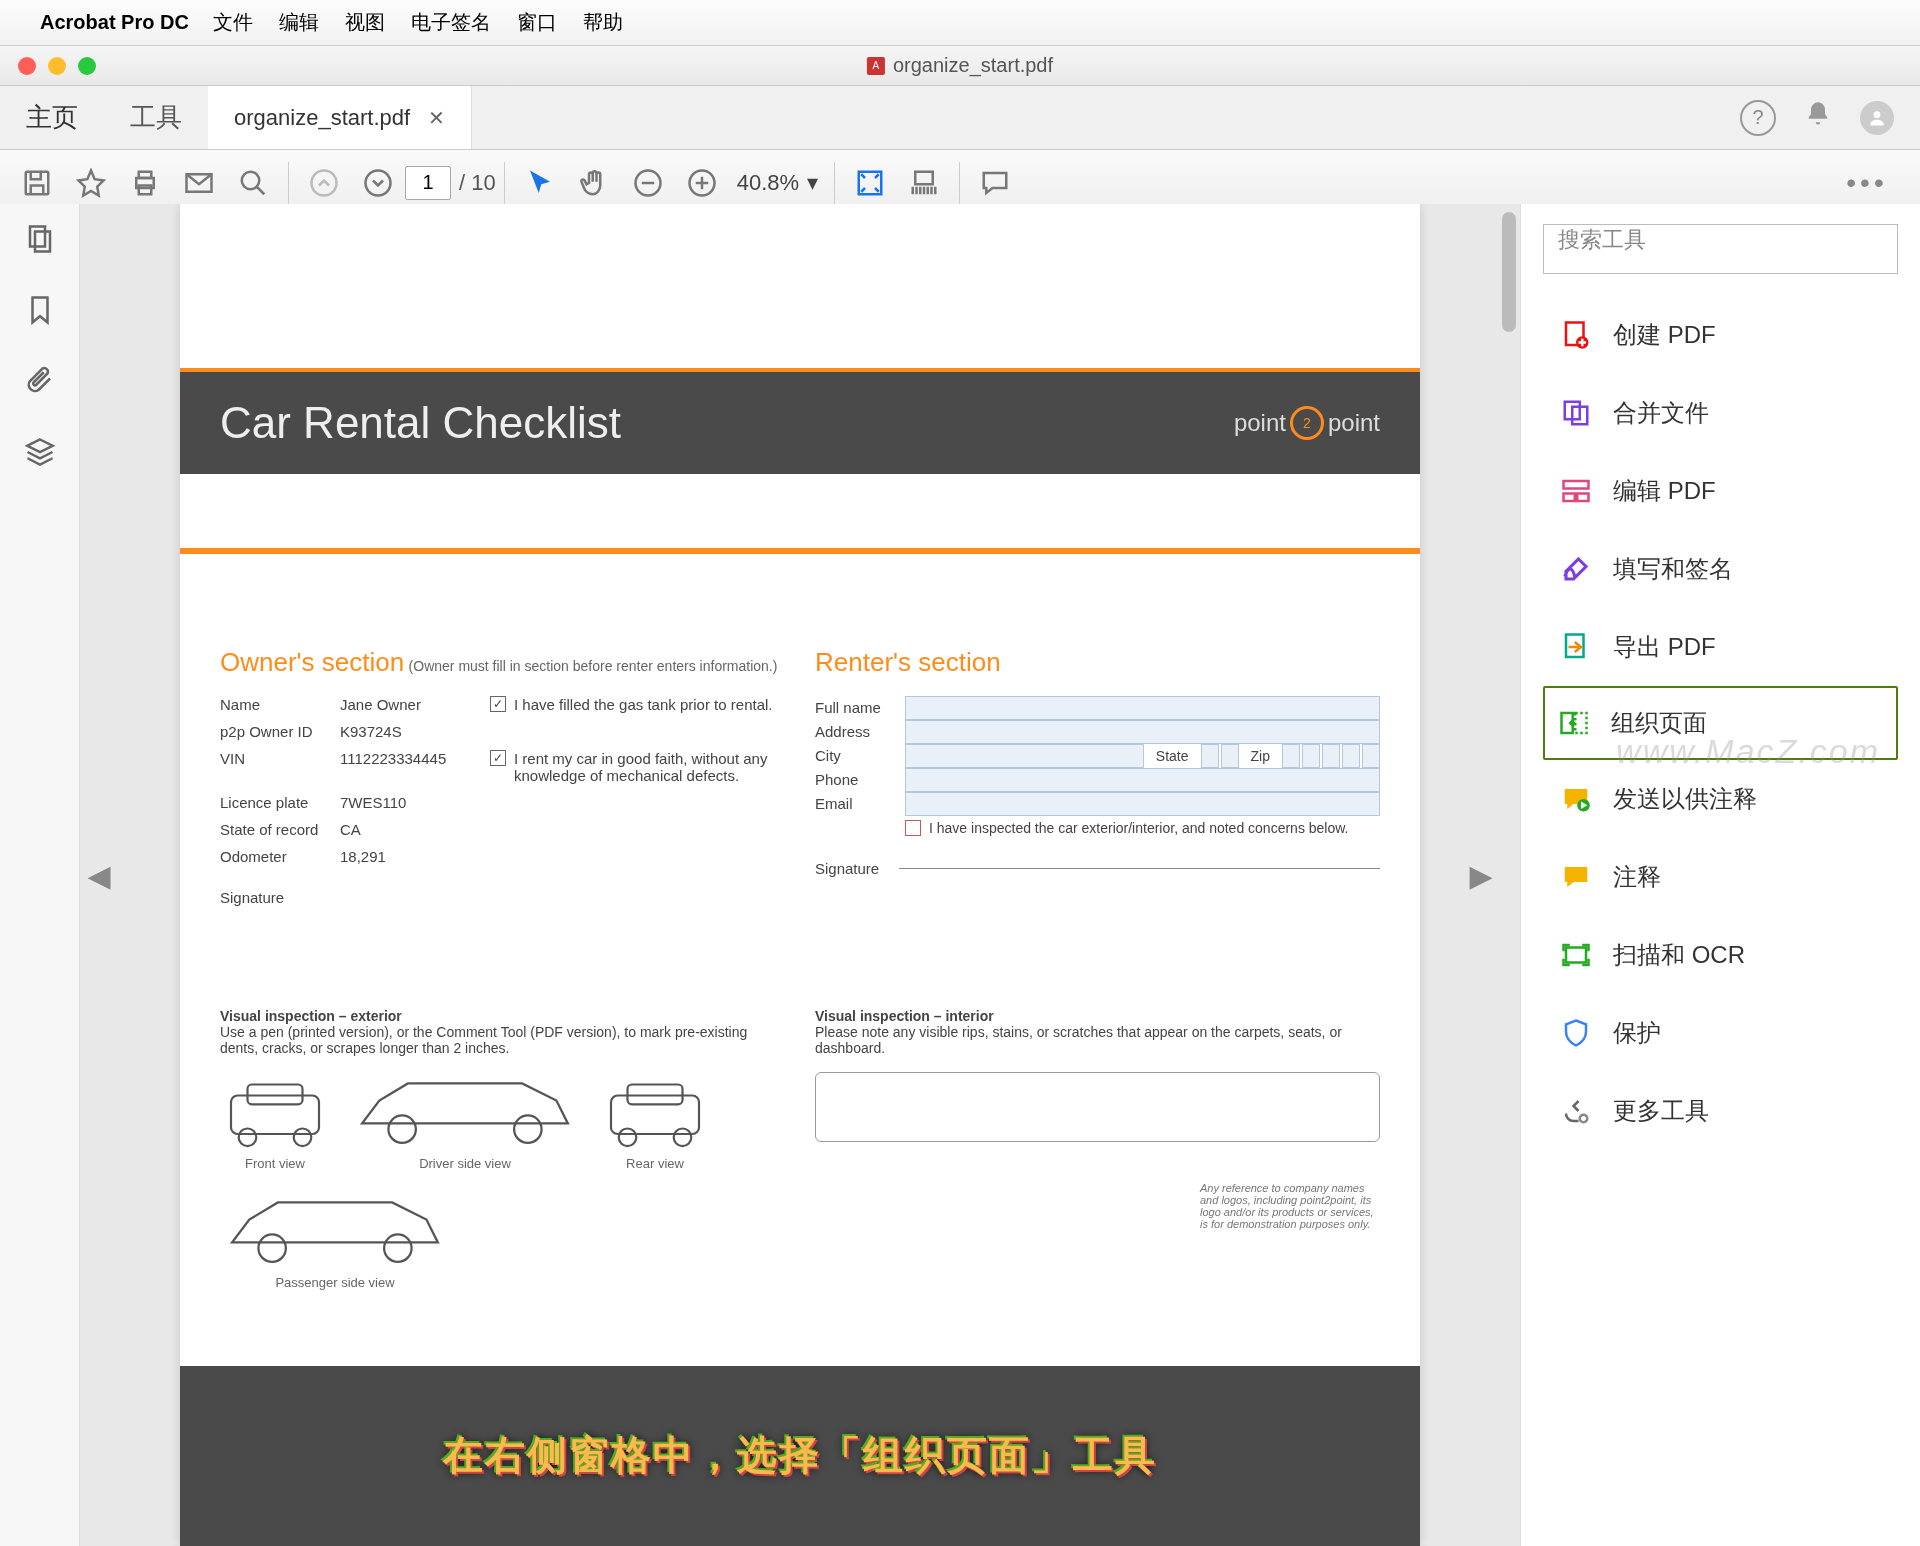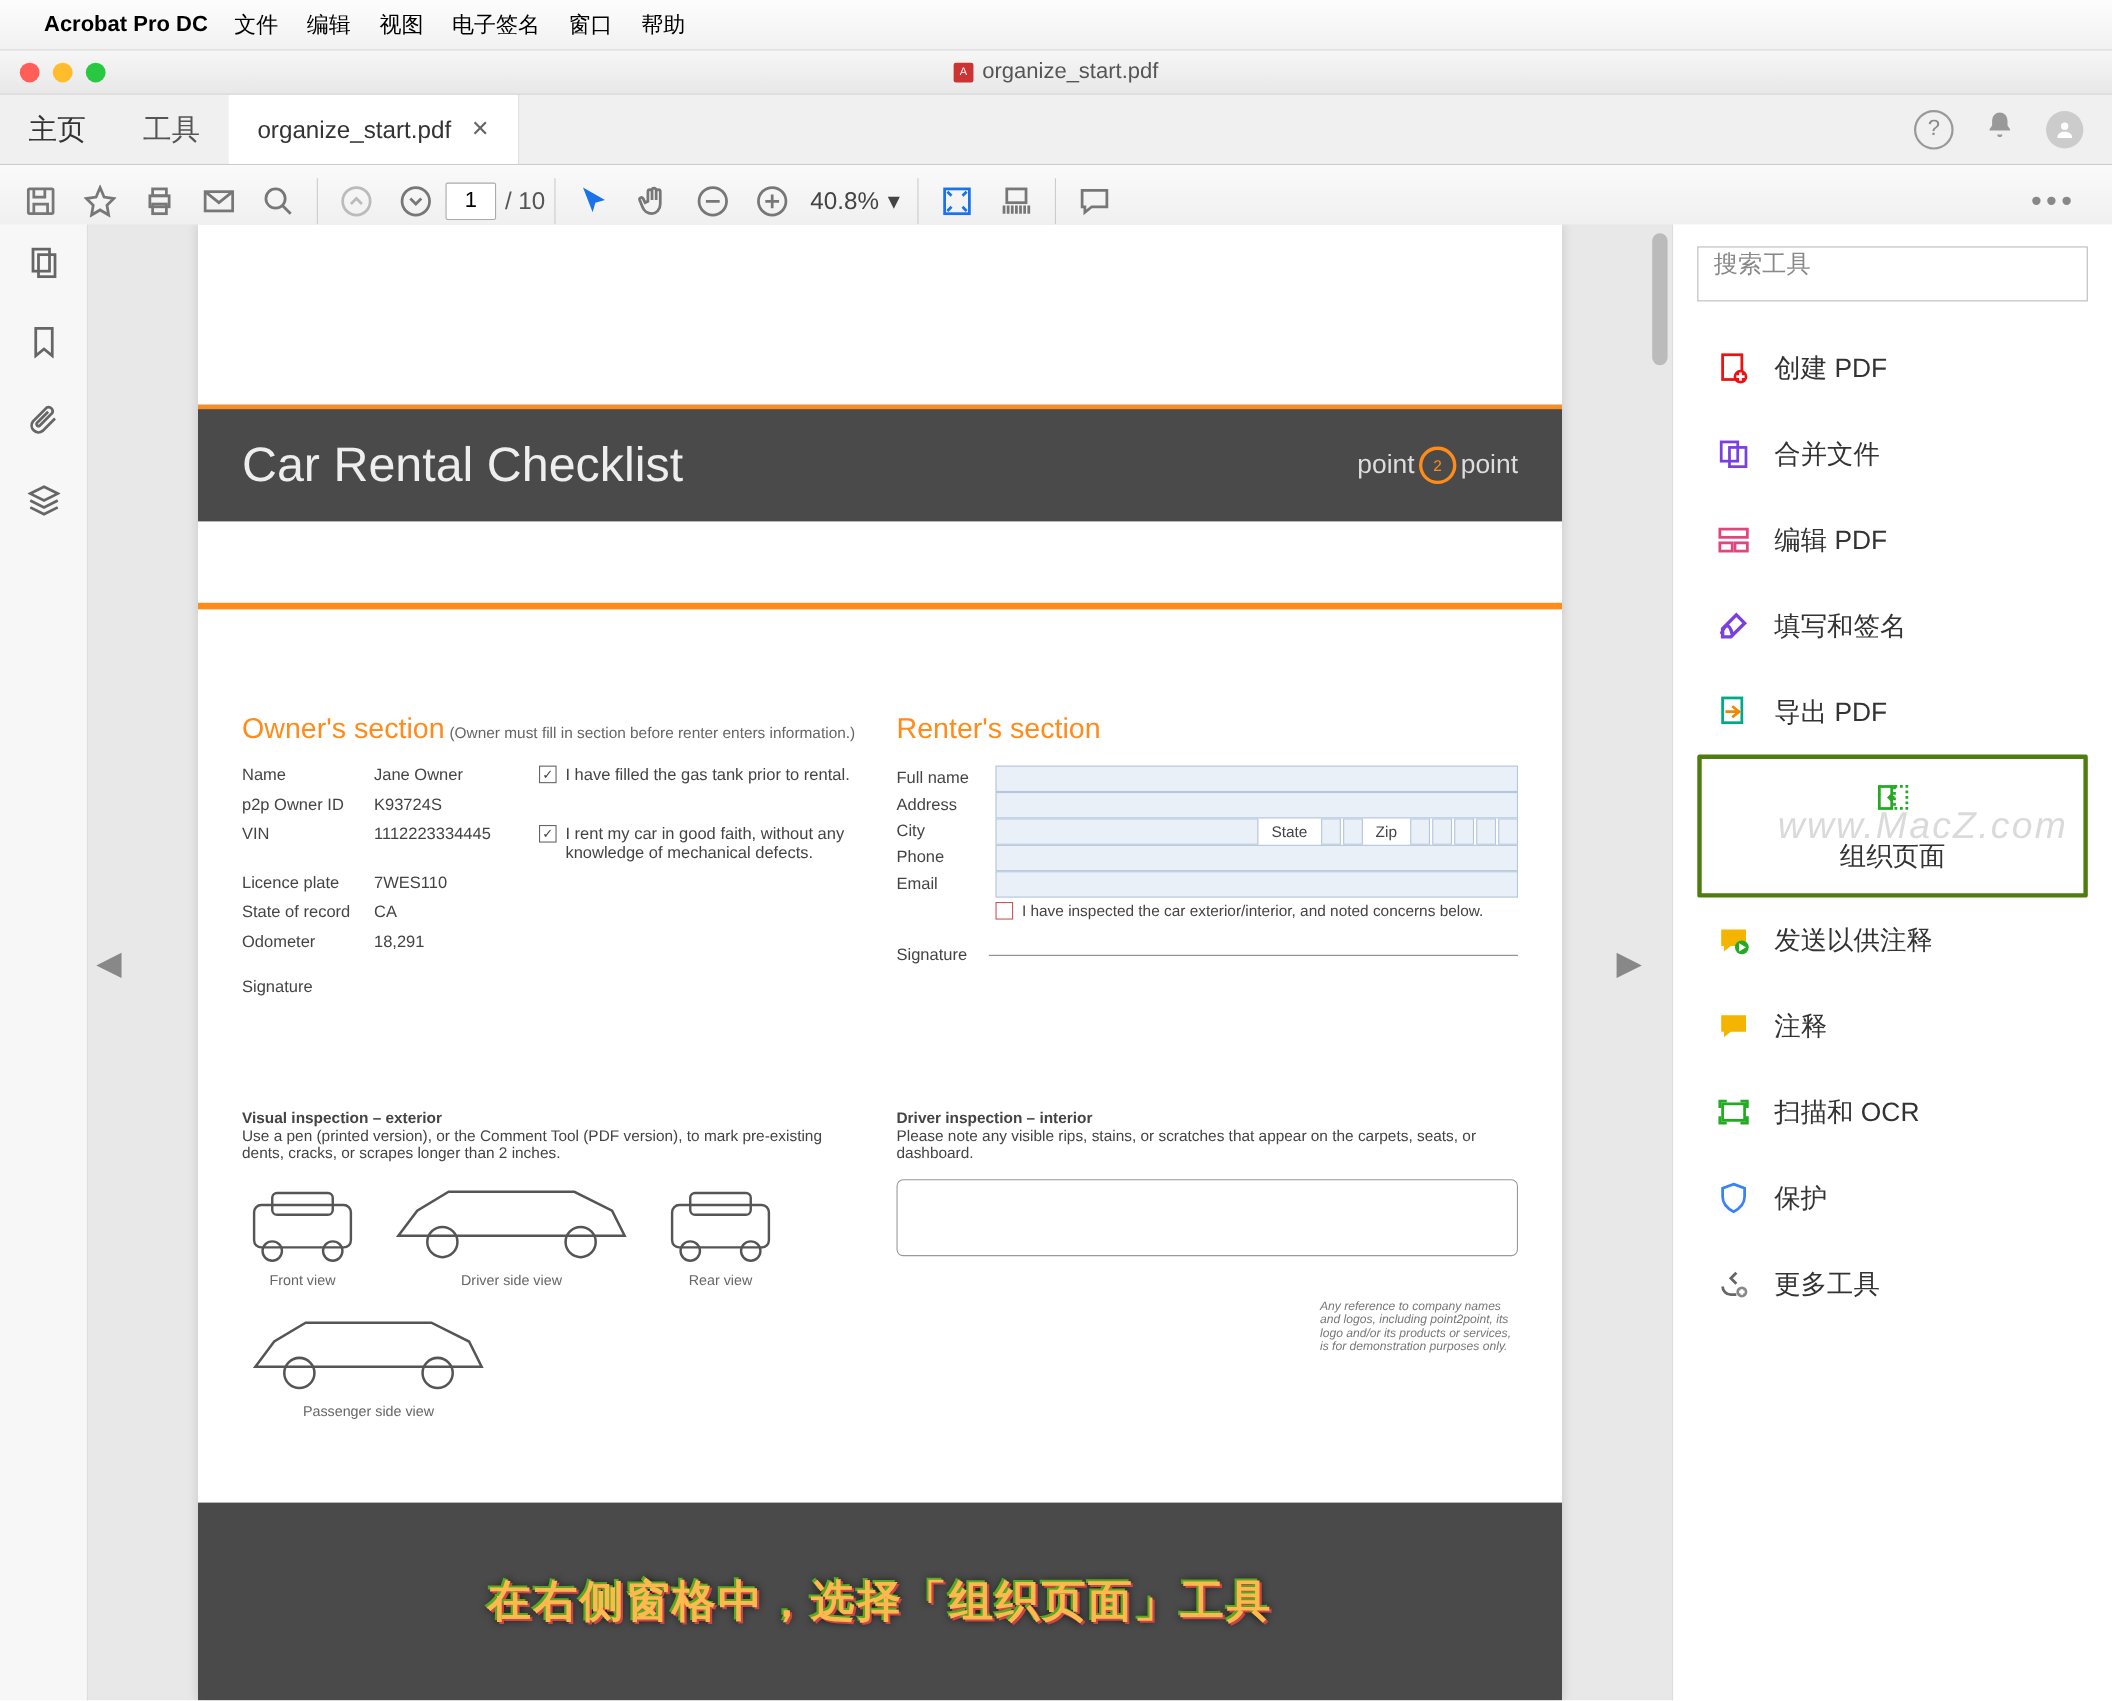--- a/index.html
+++ b/index.html
@@ -85,21 +85,21 @@
 .car-box svg { stroke:#555; fill:none; stroke-width:2; }
 .disclaimer { font-size:11px; font-style:italic; color:#777; max-width:180px; margin-left:auto; margin-top:40px; text-align:left;}
 .page-bottom { height:180px; background:#4a4a4a; display:flex; align-items:center; justify-content:center;}
 .caption { color:#ffb84d; font-size:40px; font-weight:700; text-shadow: -2px -2px 0 #5a2, 2px 2px 0 #c44, 0 0 8px #000; letter-spacing:2px;}
 
 
 .right-panel { width:400px; background:#fff; border-left:1px solid #ddd; padding:20px 22px;}
 .search-box { height:50px; border:1px solid #bbb; display:flex; align-items:flex-start; padding:0 14px; color:#888; font-size:22px; margin-bottom:22px;}
 .tool-list { display:flex; flex-direction:column; gap:0;}
 .tool-item { display:flex; align-items:center; gap:20px; padding:18px 12px; font-size:24px; color:#333; border:4px solid transparent; cursor:pointer;}
-.tool-item.hl { border:4px solid #4d7c0f; border-radius:2px;flex-direction:column;}
+.tool-item.hl { border:2px solid #4d7c0f; border-radius:2px;}
 .tool-ico { width:34px; height:34px; display:flex; align-items:center; justify-content:center; flex-shrink:0;}
 .watermark { position:absolute; right:40px; top:732px; font-size:34px; color:rgba(150,150,150,.35); font-style:italic; letter-spacing:2px; pointer-events:none;}
 </style>
 </head>
 <body>
 
 <div class="menubar">
   <span class="apple"></span>
   <span class="appname">Acrobat Pro DC</span>
   <span class="mitem">文件</span>
@@ -402,21 +402,21 @@
                 <svg width="230" height="80" viewBox="0 0 200 70">
                   <path d="M10 45h180l-10-20-30-15H50L25 25z"></path>
                   <circle cx="45" cy="50" r="12"></circle>
                   <circle cx="155" cy="50" r="12"></circle>
                 </svg>
                 <span>Passenger side view</span>
               </div>
           </div>
         </div>
         <div class="col">
-          <b>Driver inspection – interior</b><br>
+          <b>Visual inspection – interior</b><br>
           <span>Please note any visible rips, stains, or scratches that appear on the carpets, seats, or dashboard.</span>
           <div class="car-area">
             <div style="width:100%; border:1px solid #999; height:70px; border-radius:6px;"></div>
           </div>
           <div style="display:flex; gap:20px; align-items:flex-start;">
             <div class="disclaimer">Any reference to company names and logos, including point2point, its logo and/or its products or services, is for demonstration purposes only.</div>
           </div>
         </div>
       </div>
 

